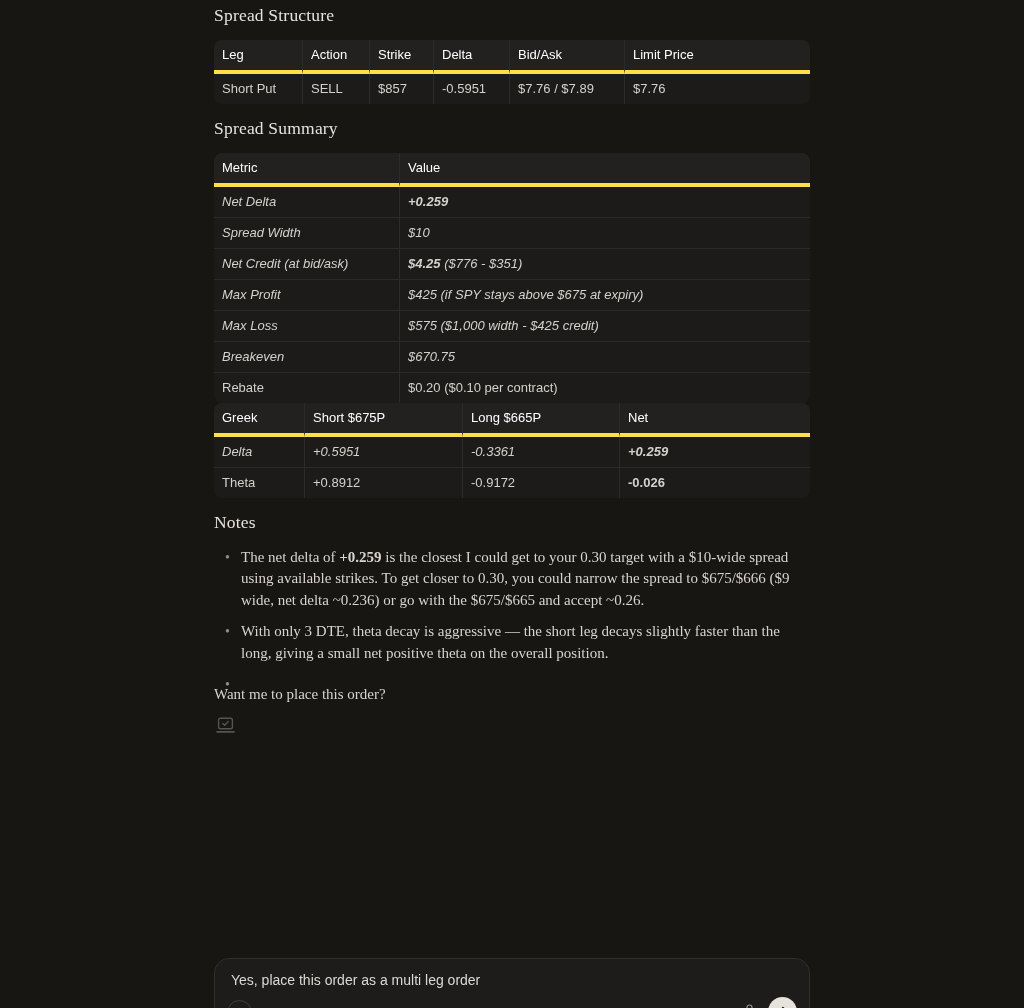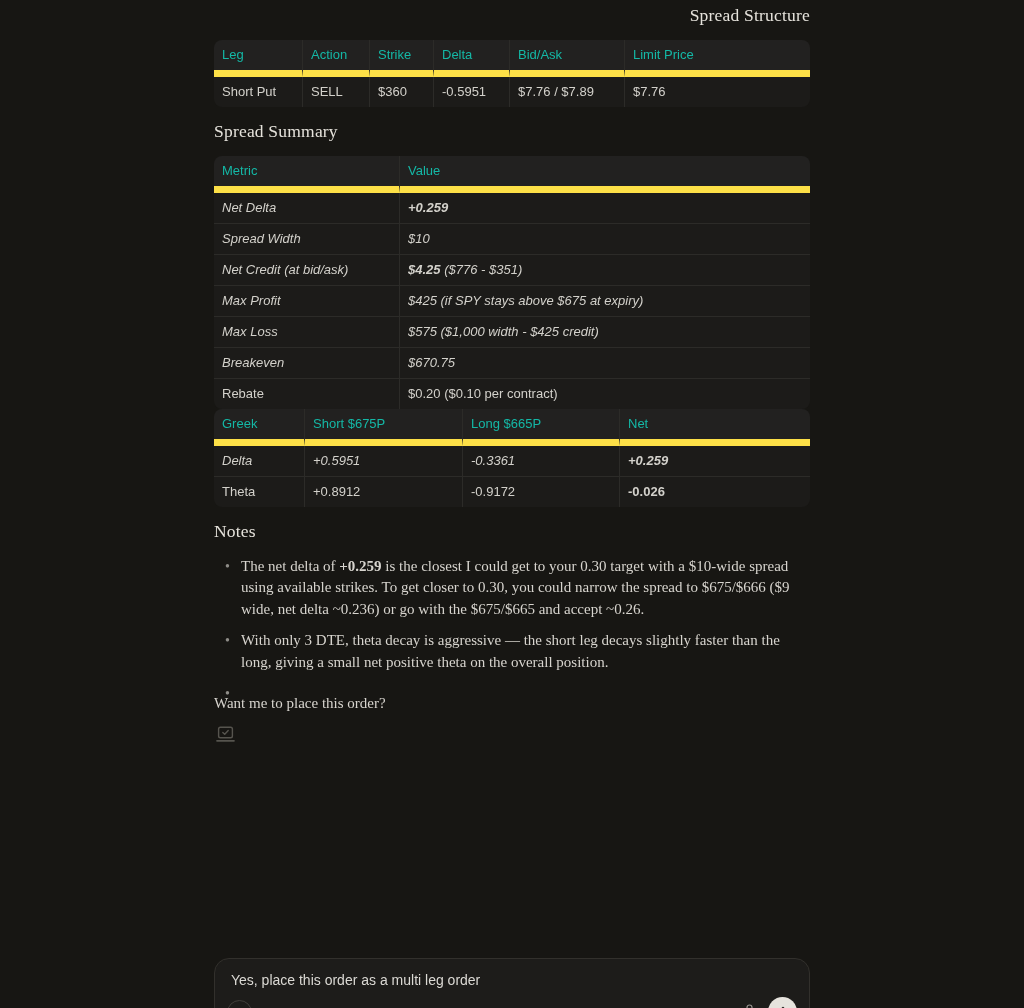--- a/index.html
+++ b/index.html
@@ -19,39 +19,39 @@
   }
   h2.sec-title {
     font-family: "Liberation Serif", serif;
     font-weight: 500;
     font-size: 17.5px;
     line-height: 22px;
     color: #e6e3dc;
     letter-spacing: 0.2px;
     margin: 13px 0 14px 0;
   }
-  h2.sec-title.first { margin-top: 0; text-align: right; }
+  h2.sec-title.first { margin-top: 0; }
 
   table.tbl {
     width: 100%;
     border-collapse: separate;
     border-spacing: 0;
     font-size: 13px;
     line-height: 14px;
     color: #d3d1cb;
     border-radius: 8px;
     overflow: hidden;
   }
   table.tbl th {
     background: #222120;
-    color: #14b8a6;
+    color: #ffffff;
     font-weight: 500;
     text-align: left;
     padding: 8px 8px;
-    border-bottom: 7px solid #fde047;
+    border-bottom: 4px solid #fde047;
   }
   table.tbl td {
     background: #1c1b19;
     padding: 8px 8px;
   }
   table.tbl th:not(:last-child),
   table.tbl td:not(:last-child) { border-right: 1px solid #2c2b28; }
   table.tbl tbody tr:not(:last-child) td { border-bottom: 1px solid #2c2b28; font-style: italic; }
   .b { font-weight: 700; }
 
@@ -168,21 +168,21 @@
         <th>Strike</th>
         <th>Delta</th>
         <th>Bid/Ask</th>
         <th>Limit Price</th>
       </tr>
     </thead>
     <tbody>
       <tr>
         <td>Short Put</td>
         <td>SELL</td>
-        <td>$360</td>
+        <td>$857</td>
         <td>-0.5951</td>
         <td>$7.76 / $7.89</td>
         <td>$7.76</td>
       </tr>
     </tbody>
   </table>
 
   <h2 class="sec-title">Spread Summary</h2>
 
   <table class="tbl">

